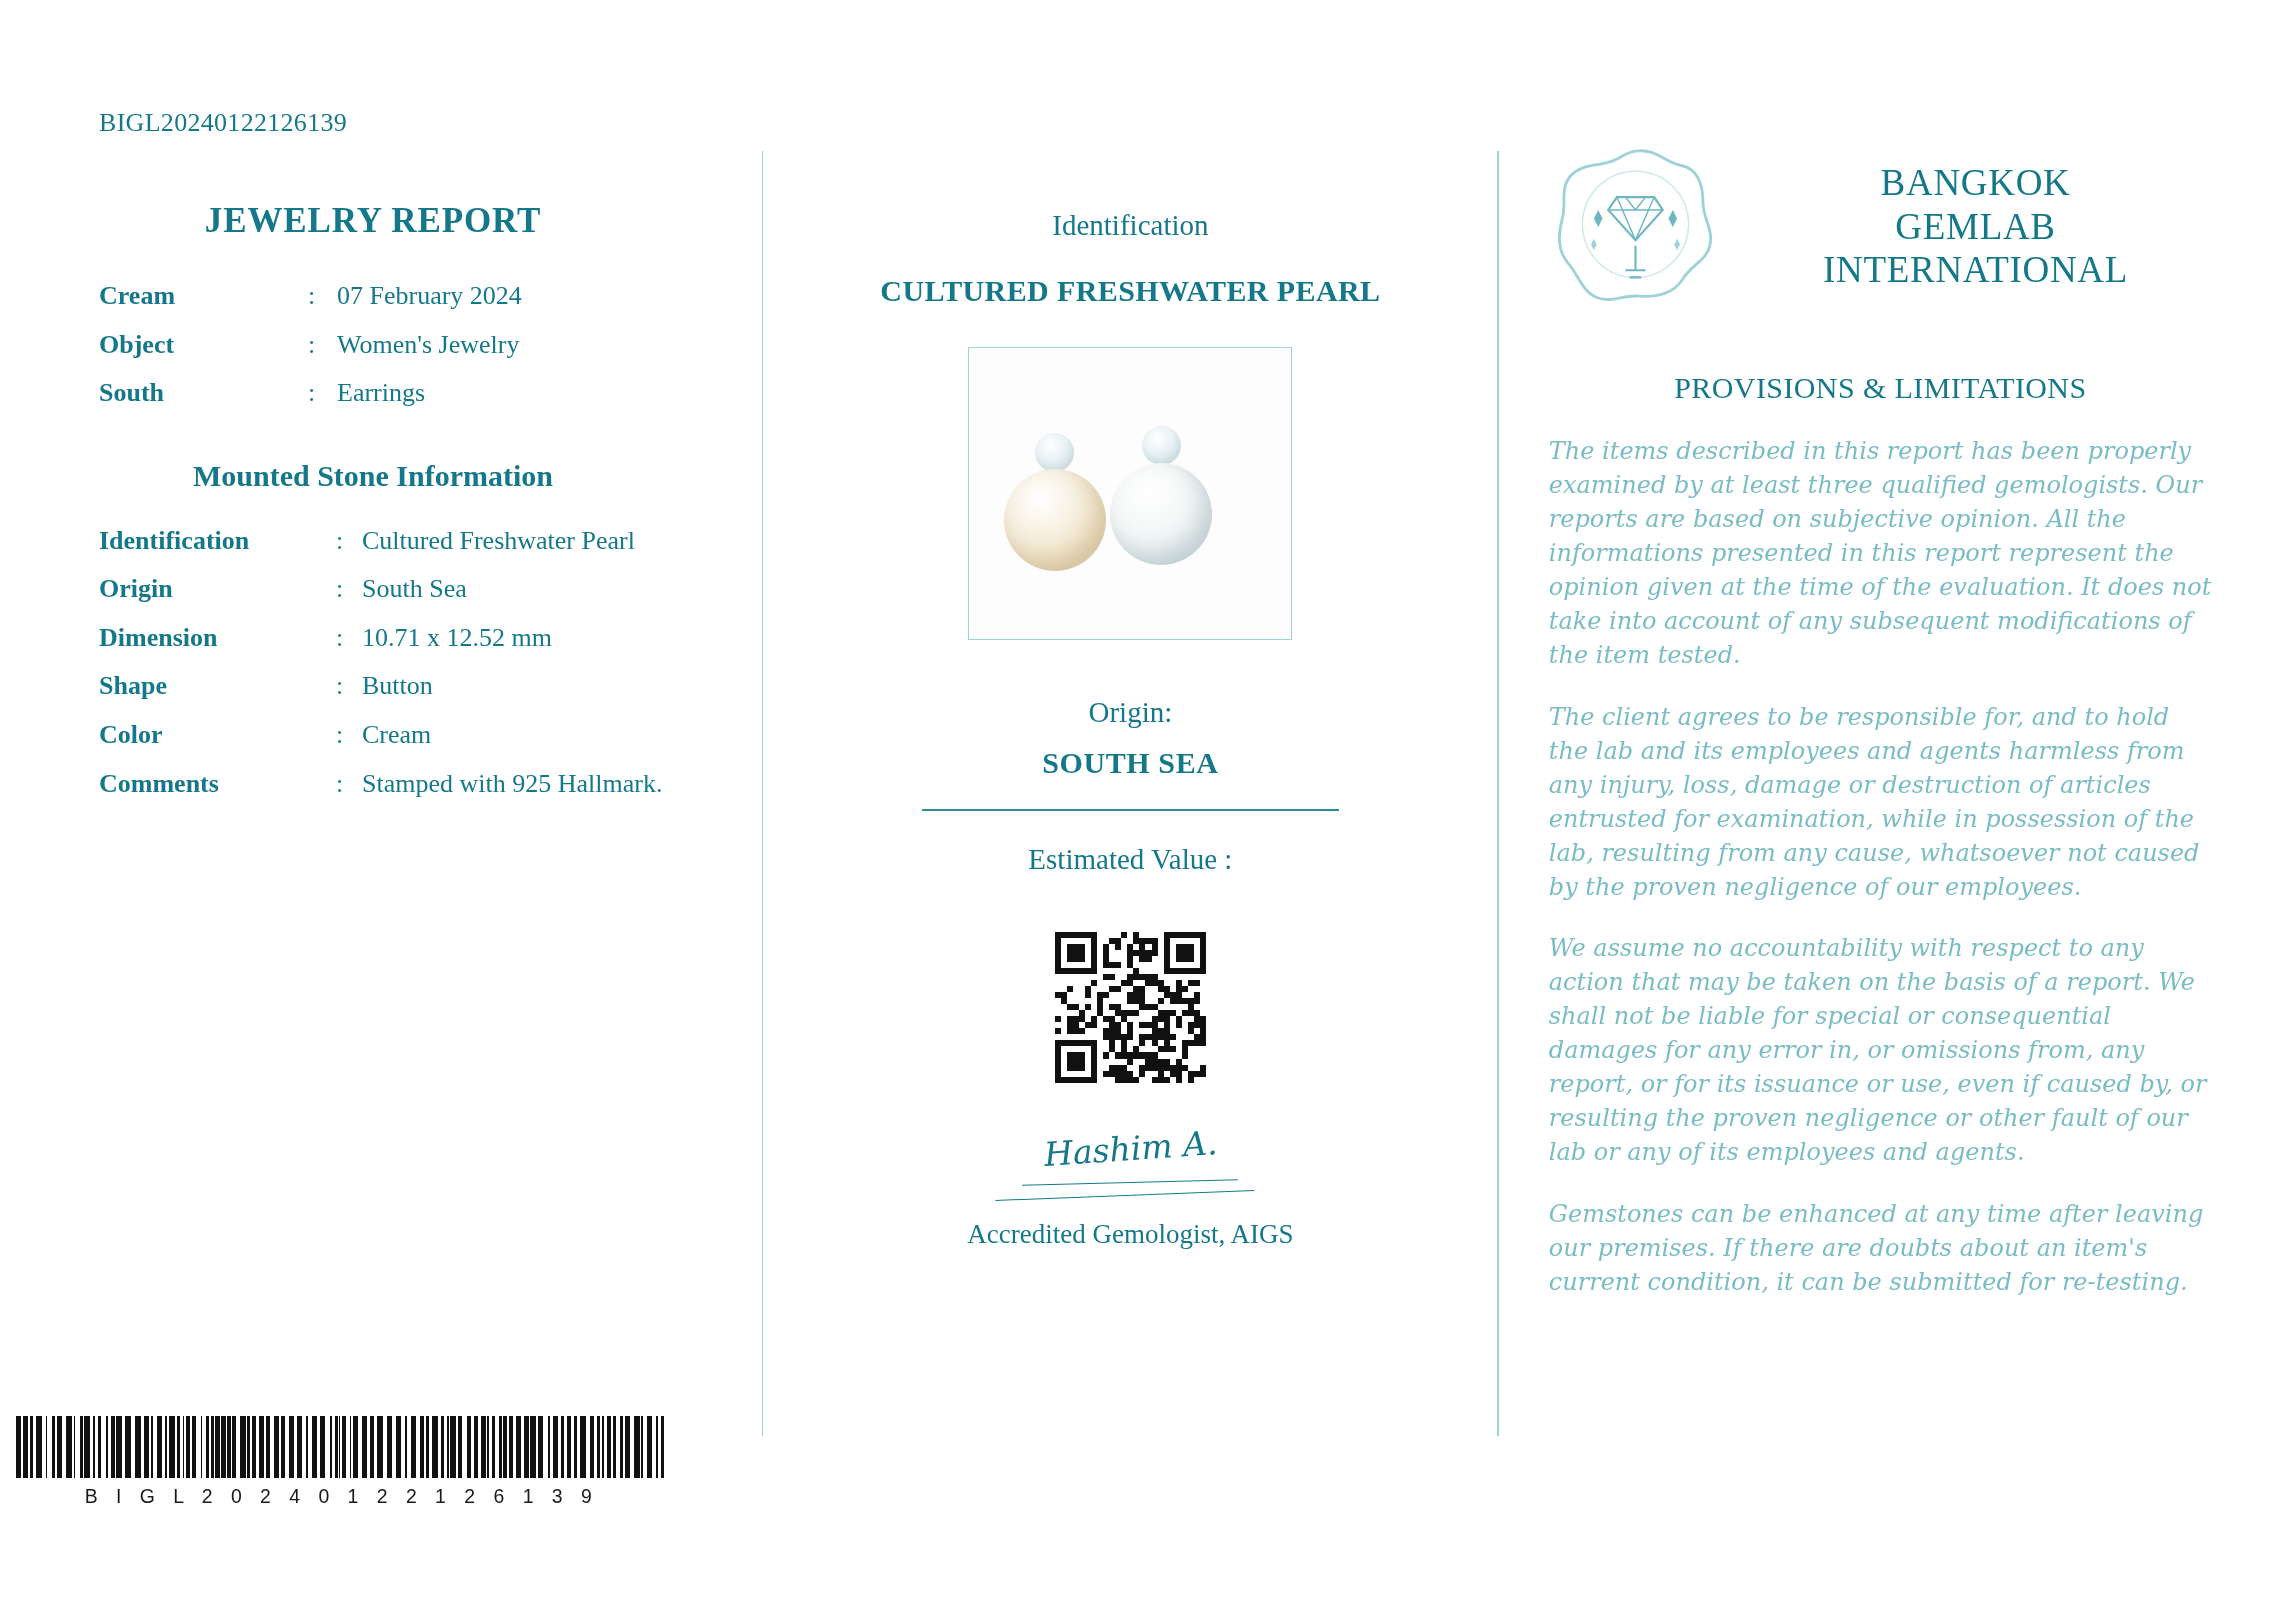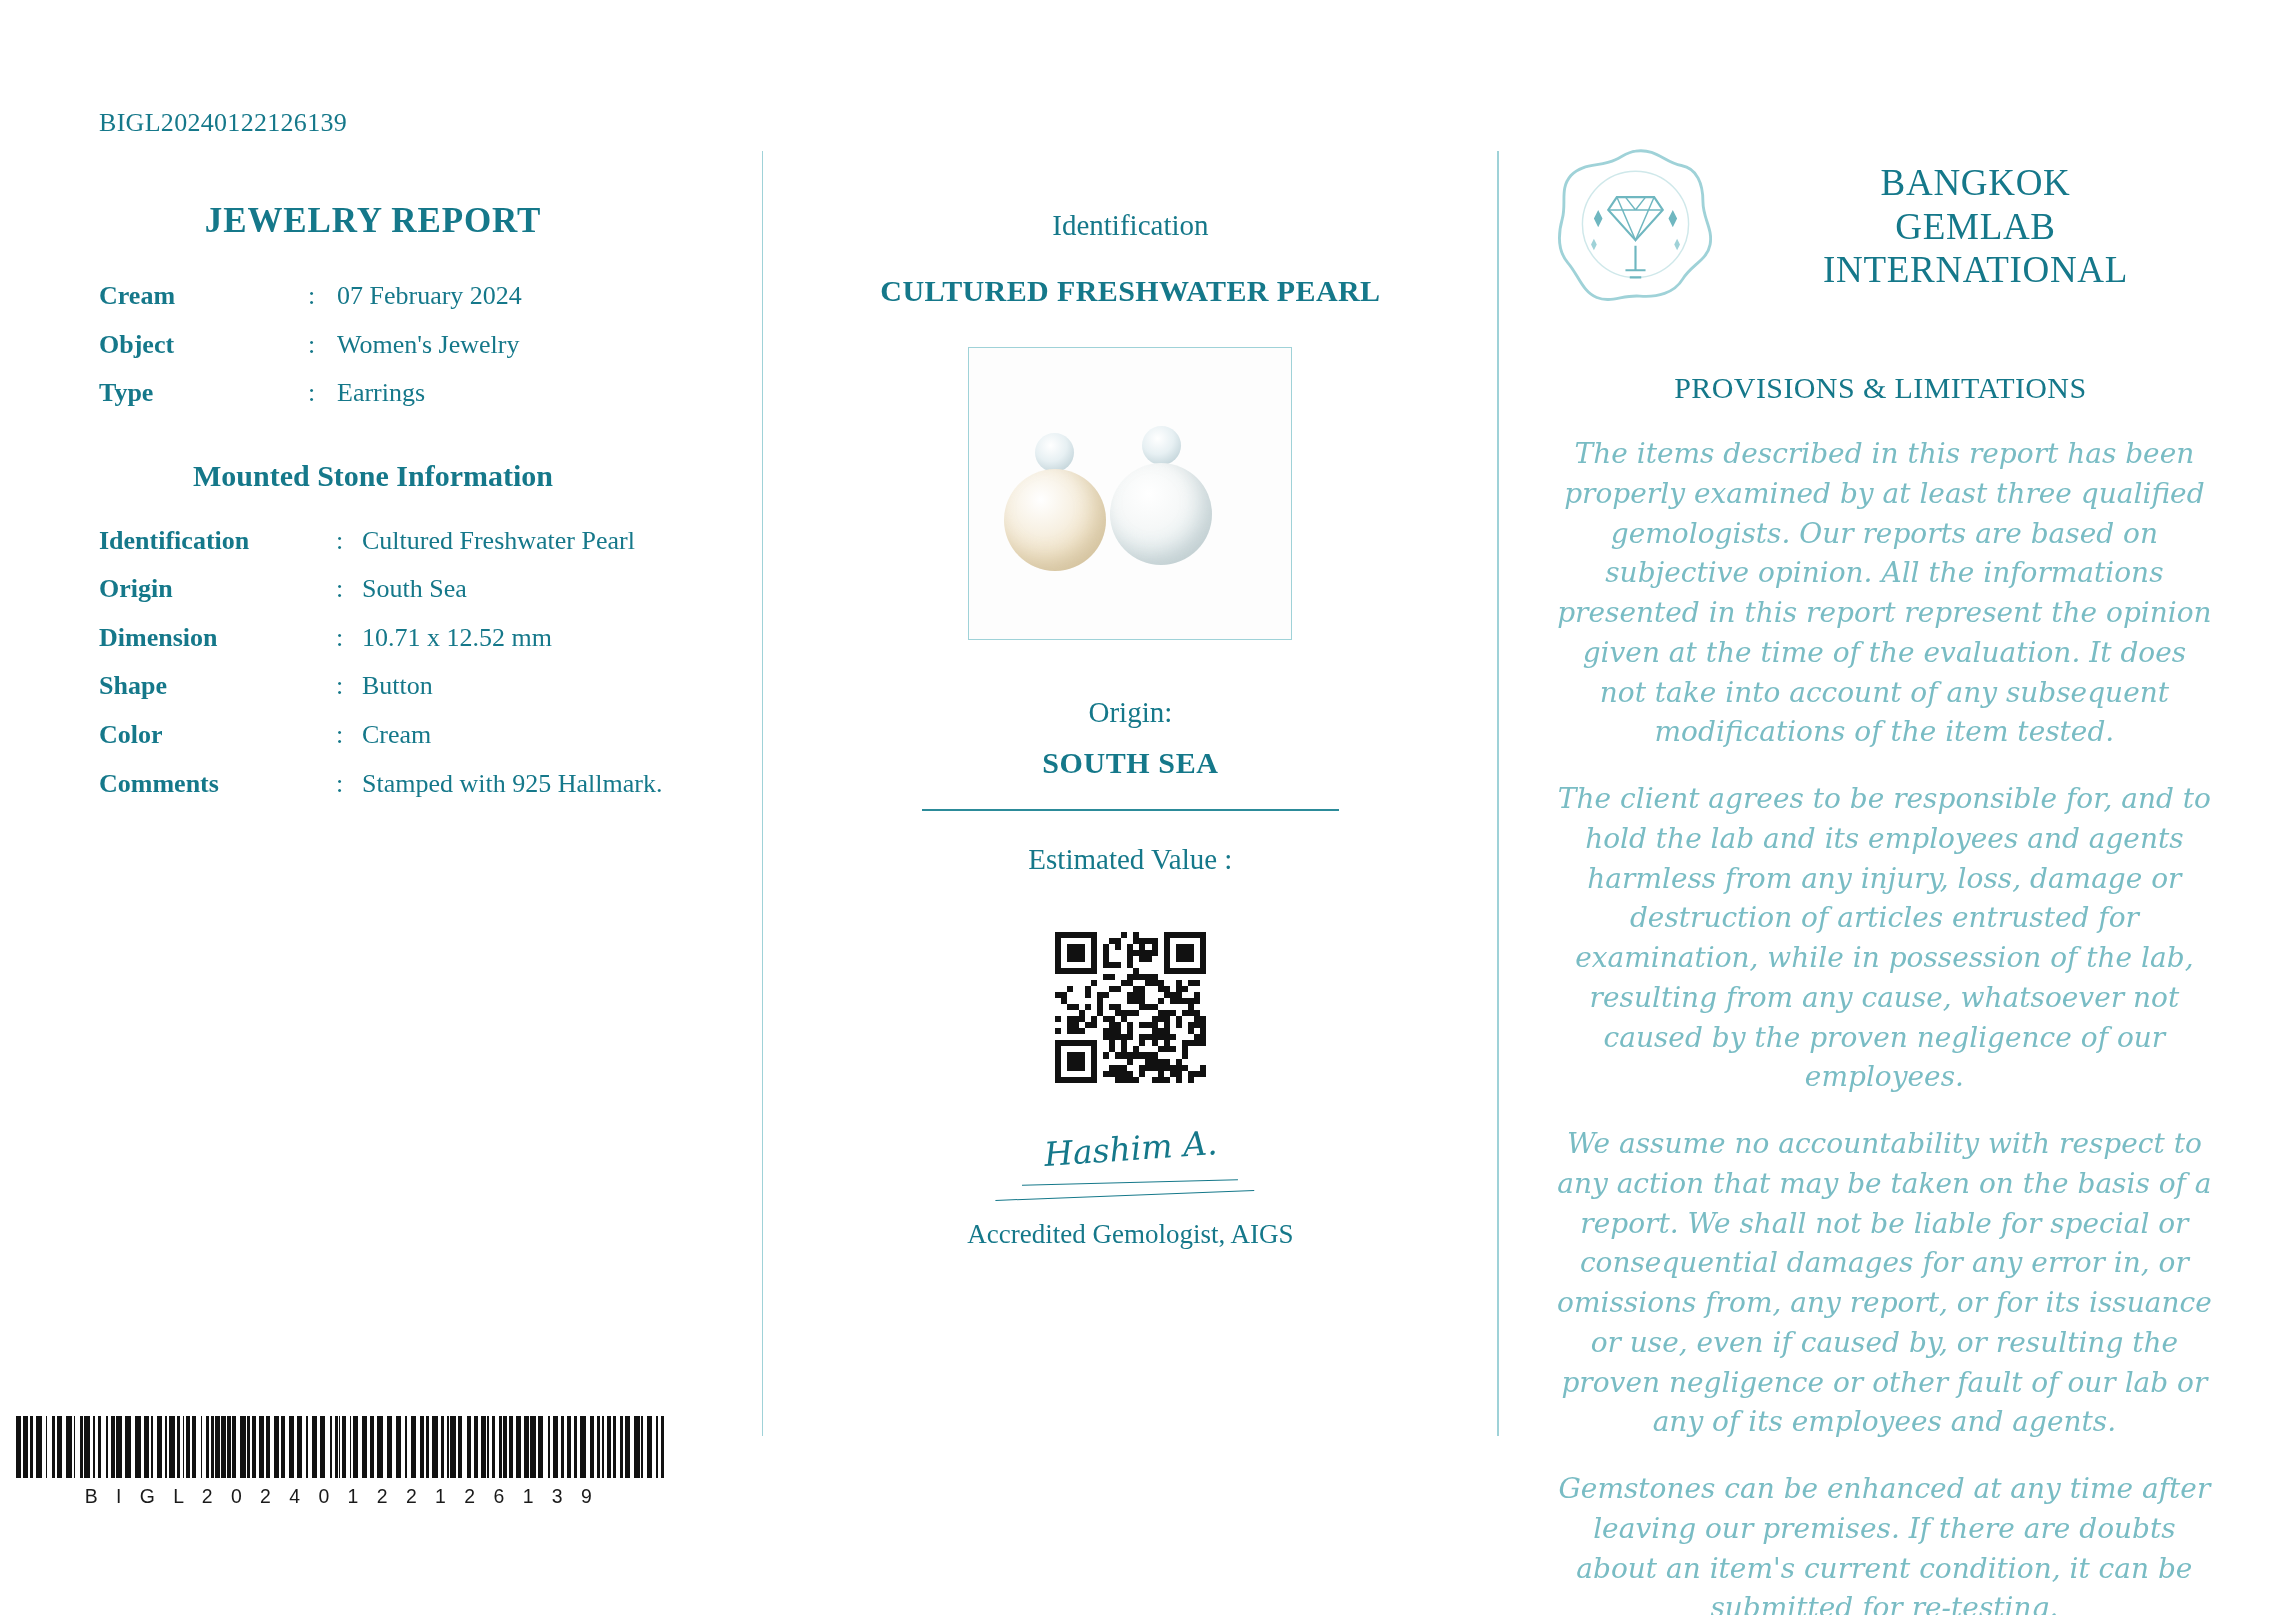--- a/index.html
+++ b/index.html
@@ -275,25 +275,25 @@
     text-align: center;
     font-size: 30px;
     letter-spacing: 0.4px;
     margin-top: 62px;
     margin-bottom: 29px;
     color: #15788a;
   }
   .prov-p {
     font-family: "DejaVu Serif", serif;
     font-style: italic;
-    font-size: 28px;
+    font-size: 24px;
     line-height: 1.42;
-    text-align: center;
+    text-align: left;
     color: #79bcc4;
-    margin: 0 0 27px 8px;
+    margin: 0 0 27px 0;
   }
 </style>
 </head>
 <body>
 
 <div class="page">
 
   <div class="col-left">
 
     <div class="report-id">BIGL20240122126139</div>
@@ -307,21 +307,21 @@
             <td class="k">Cream</td>
             <td class="c">:</td>
             <td class="v">07 February 2024</td>
           </tr>
           <tr>
             <td class="k">Object</td>
             <td class="c">:</td>
             <td class="v">Women's Jewelry</td>
           </tr>
           <tr>
-            <td class="k">Type</td>
+            <td class="k">South</td>
             <td class="c">:</td>
             <td class="v">Earrings</td>
           </tr>
         </tbody>
       </table>
 
       <div class="section-sub">Mounted Stone Information</div>
 
       <table class="kv kv2">
         <tbody>

